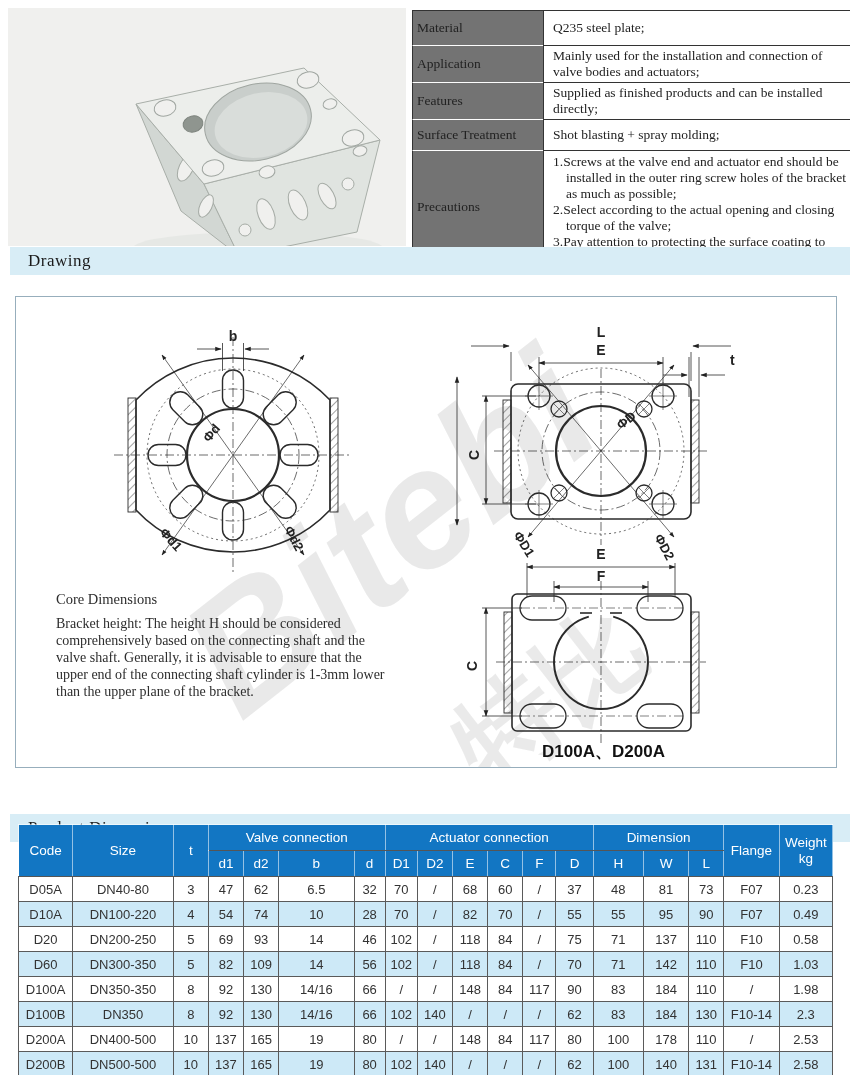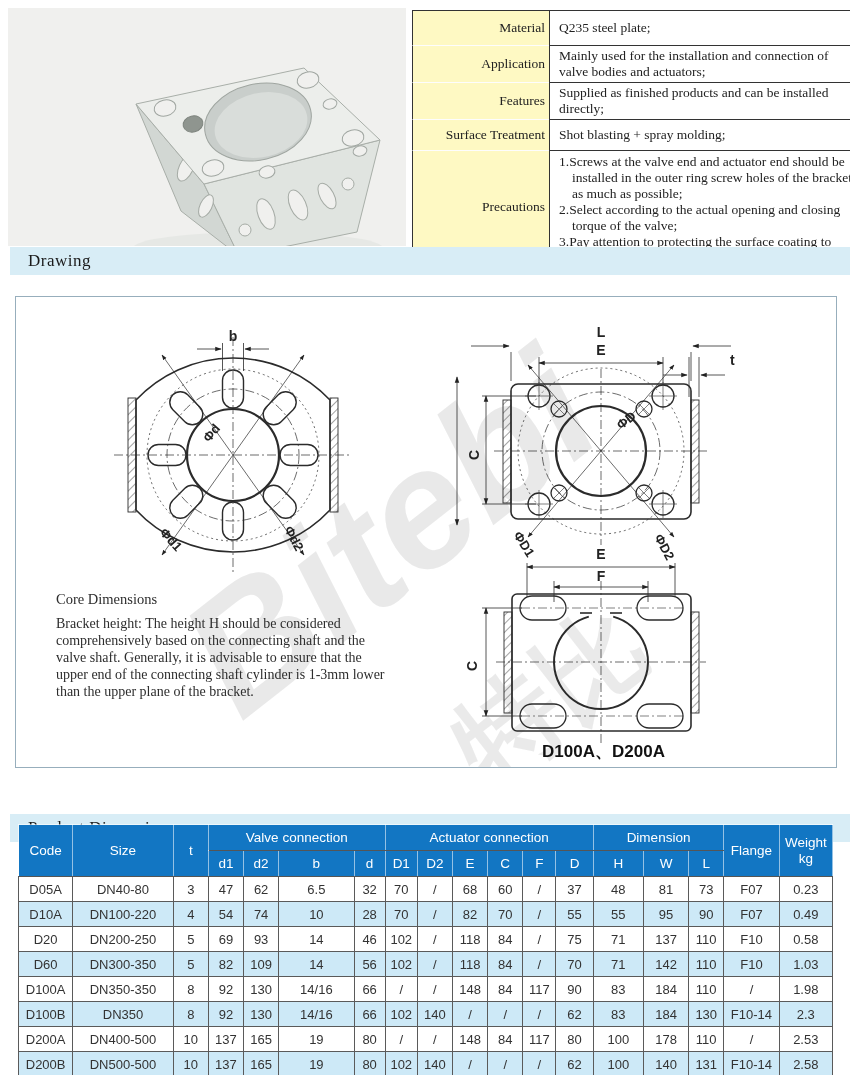--- a/index.html
+++ b/index.html
@@ -7,22 +7,22 @@
        font-family:"Liberation Serif", serif;}
   .abs{position:absolute;}
 
   
   .photo{left:8px;top:8px;width:398px;height:238px;background:#f0f0ee;}
 
   
   .info-wrap{left:412px;top:10px;width:438px;}
   table.info{border-collapse:separate;border-spacing:0;width:438px;table-layout:fixed;}
   table.info td{vertical-align:middle;font-size:13.5px;line-height:1.18;color:#222;}
-  td.ilabel{width:122px;background:#fef9c3;color:#fff;font-size:14px;padding:2px 4px 2px 10px;
-            border-left:1px solid #333;border-bottom:1px solid #fdfdfd;text-align:right;}
+  td.ilabel{width:122px;background:#737373;color:#fff;font-size:14px;padding:2px 4px 2px 4px;
+            border-left:1px solid #333;border-bottom:1px solid #fdfdfd;}
   tr.last td.ilabel{border-bottom:7px solid #0f172a;}
   td.icontent{width:297px;background:#fff;padding:2px 6px 2px 9px;
               border-left:1px solid #333;border-right:1px solid #333;border-bottom:1px solid #333;}
   tr.first td{border-top:1px solid #333;}
   .plist{padding-left:13px;text-indent:-13px;}
   tr.r0 td{height:30px;} tr.r1 td{height:32px;} tr.r2 td{height:32px;}
   tr.r3 td{height:26px;} tr.r4 td{height:108px;}
 
   
   .secbar{left:10px;width:840px;height:28px;background:#d8edf6;color:#1a1a1a;

